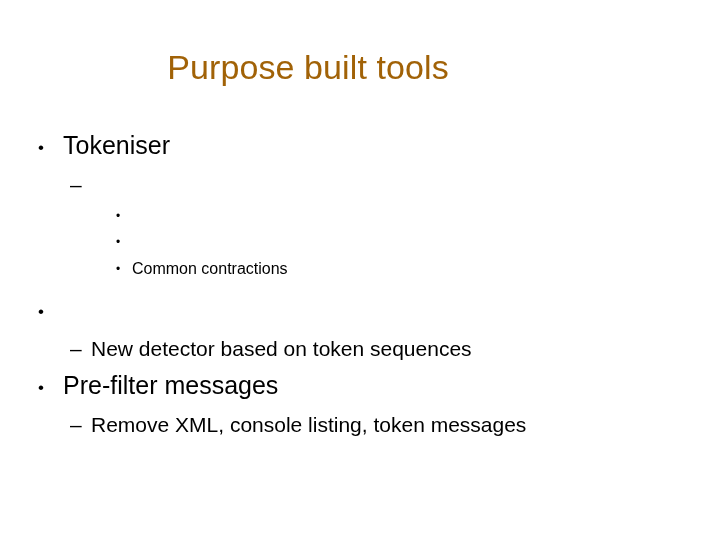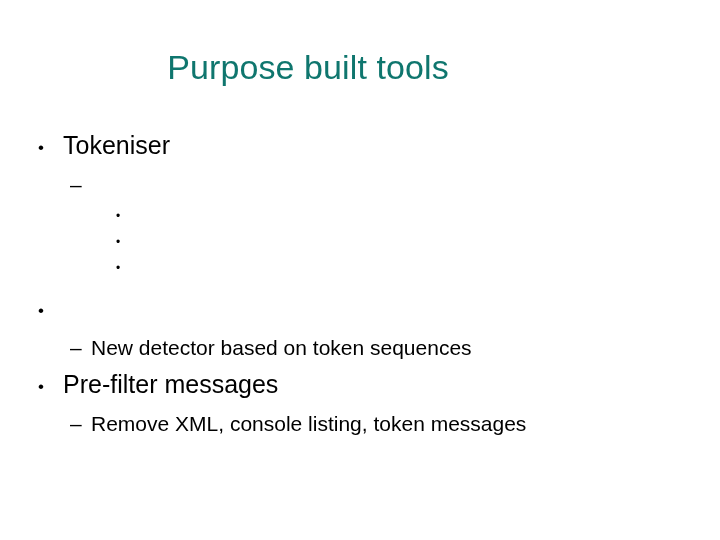--- a/index.html
+++ b/index.html
@@ -25,21 +25,21 @@
   
   .slide-title {
     position: absolute;
     left: 0;
     top: 46px;
     width: 616px;
     text-align: center;
     font-size: 34px;
     line-height: 42px;
     font-weight: 400;
-    color: #0f766e;
+    color: #a16207;
     letter-spacing: 0.1px;
     white-space: nowrap;
   }
 
   
   .slide-body {
     position: absolute;
     left: 0;
     top: 128px;
     width: 720px;
@@ -129,20 +129,21 @@
     <div class="outline-item lvl3 group-gap-top-small">
       <span class="bullet-mark">•</span>
     </div>
 
     <div class="outline-item lvl3">
       <span class="bullet-mark">•</span>
     </div>
 
     <div class="outline-item lvl3">
       <span class="bullet-mark">•</span>
+      <span class="outline-text">Common contractions</span>
     </div>
 
     <div class="outline-item lvl1 group-gap-top">
       <span class="bullet-mark">•</span>
     </div>
 
     <div class="outline-item lvl2 group-gap-top-small">
       <span class="bullet-mark">–</span>
       <span class="outline-text">New detector based on token sequences</span>
     </div>

